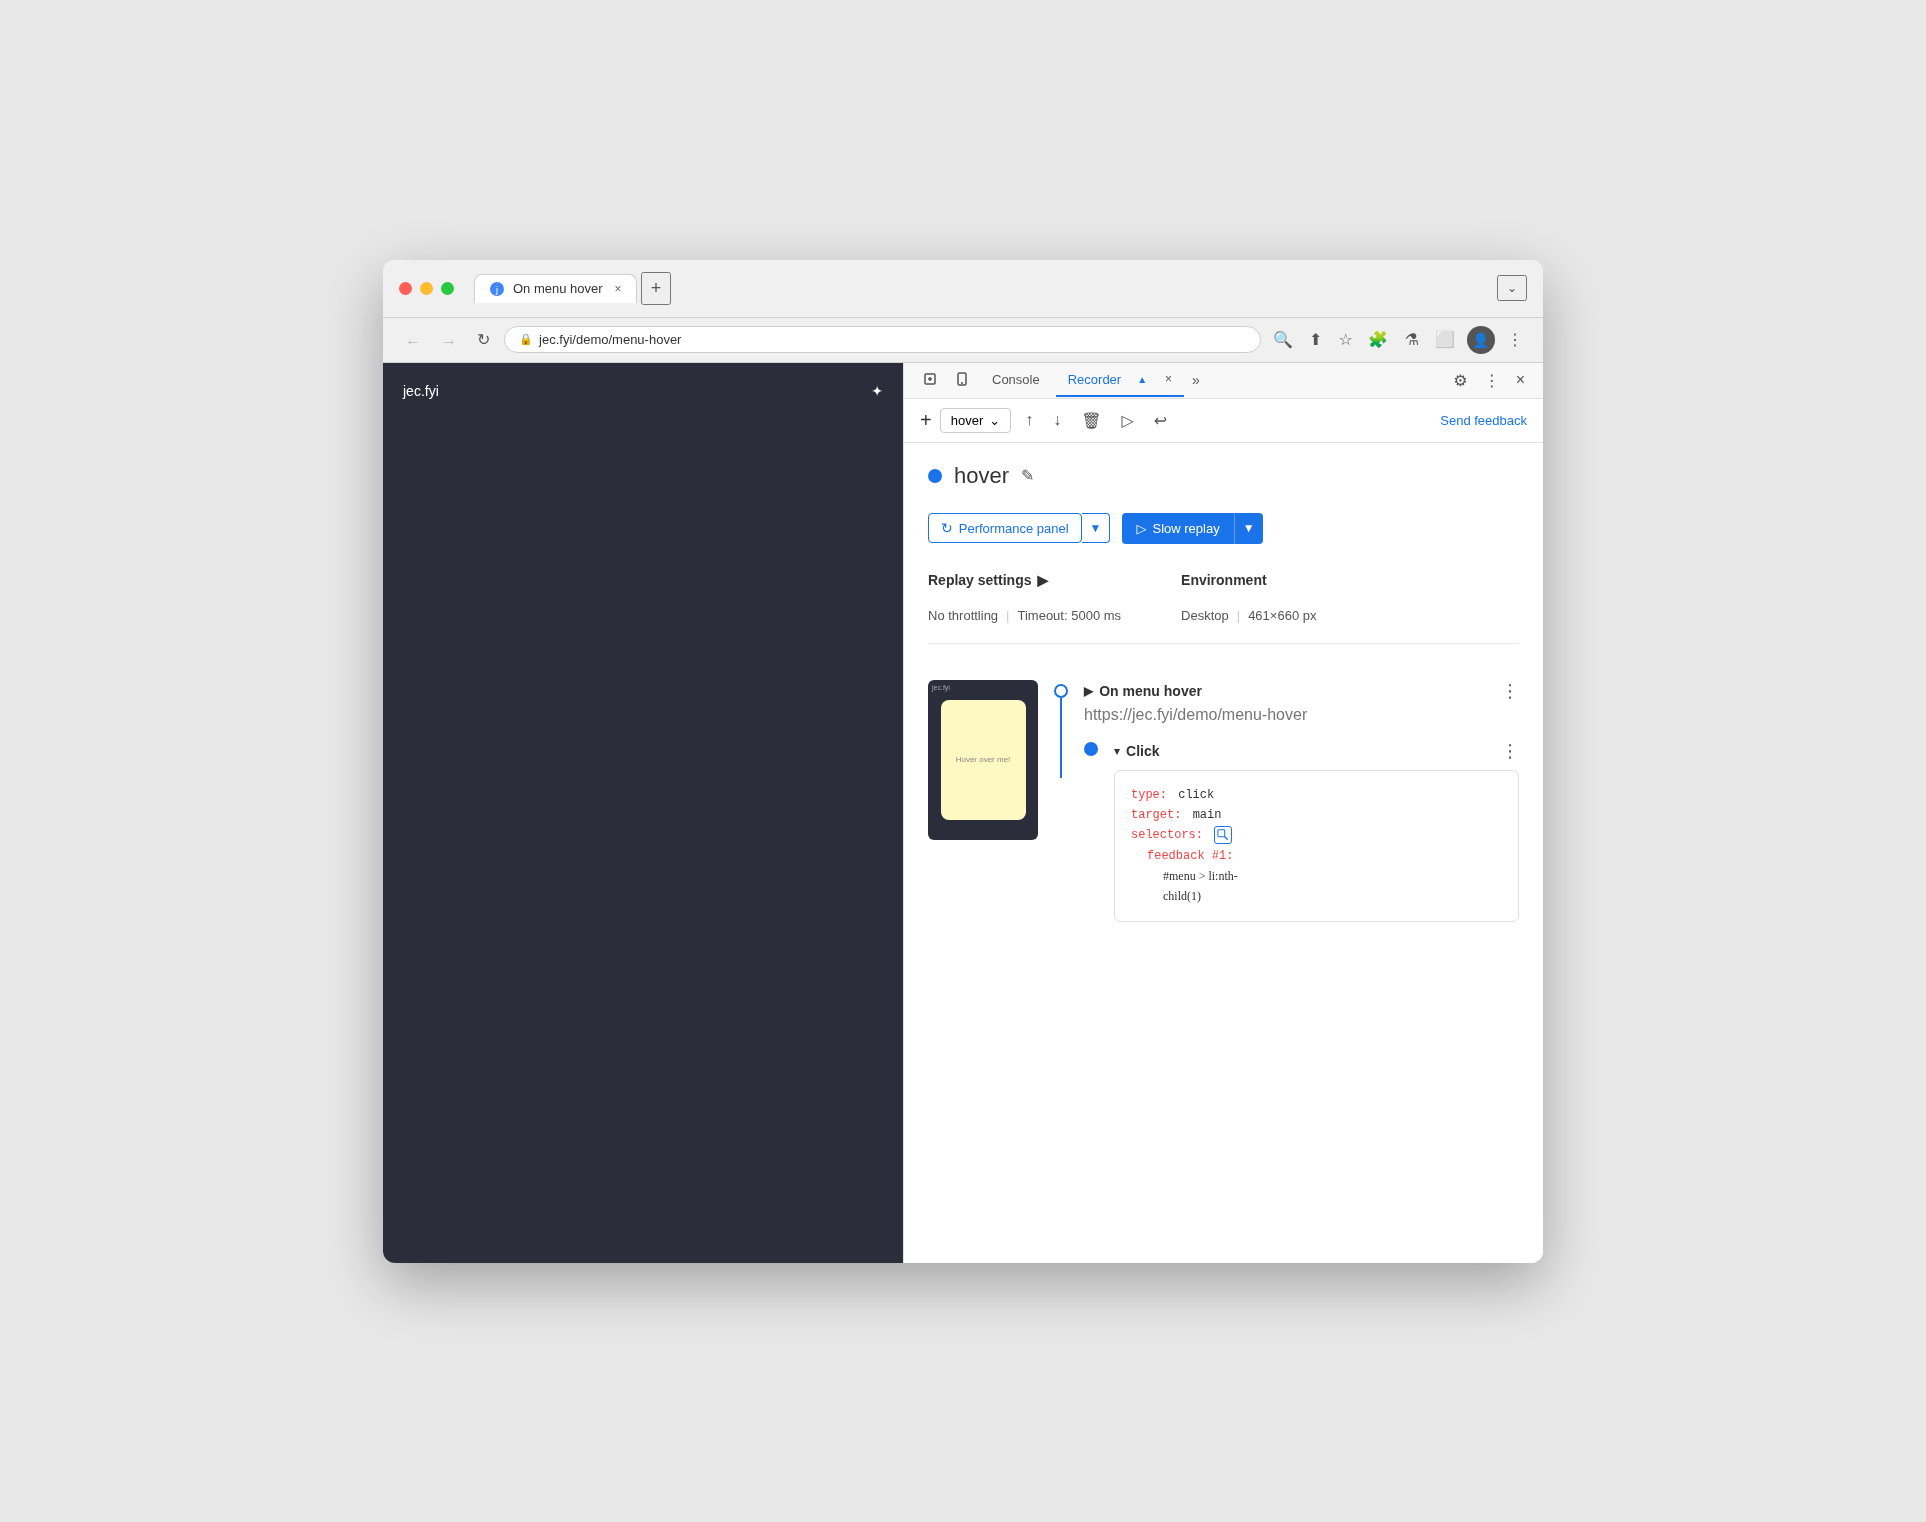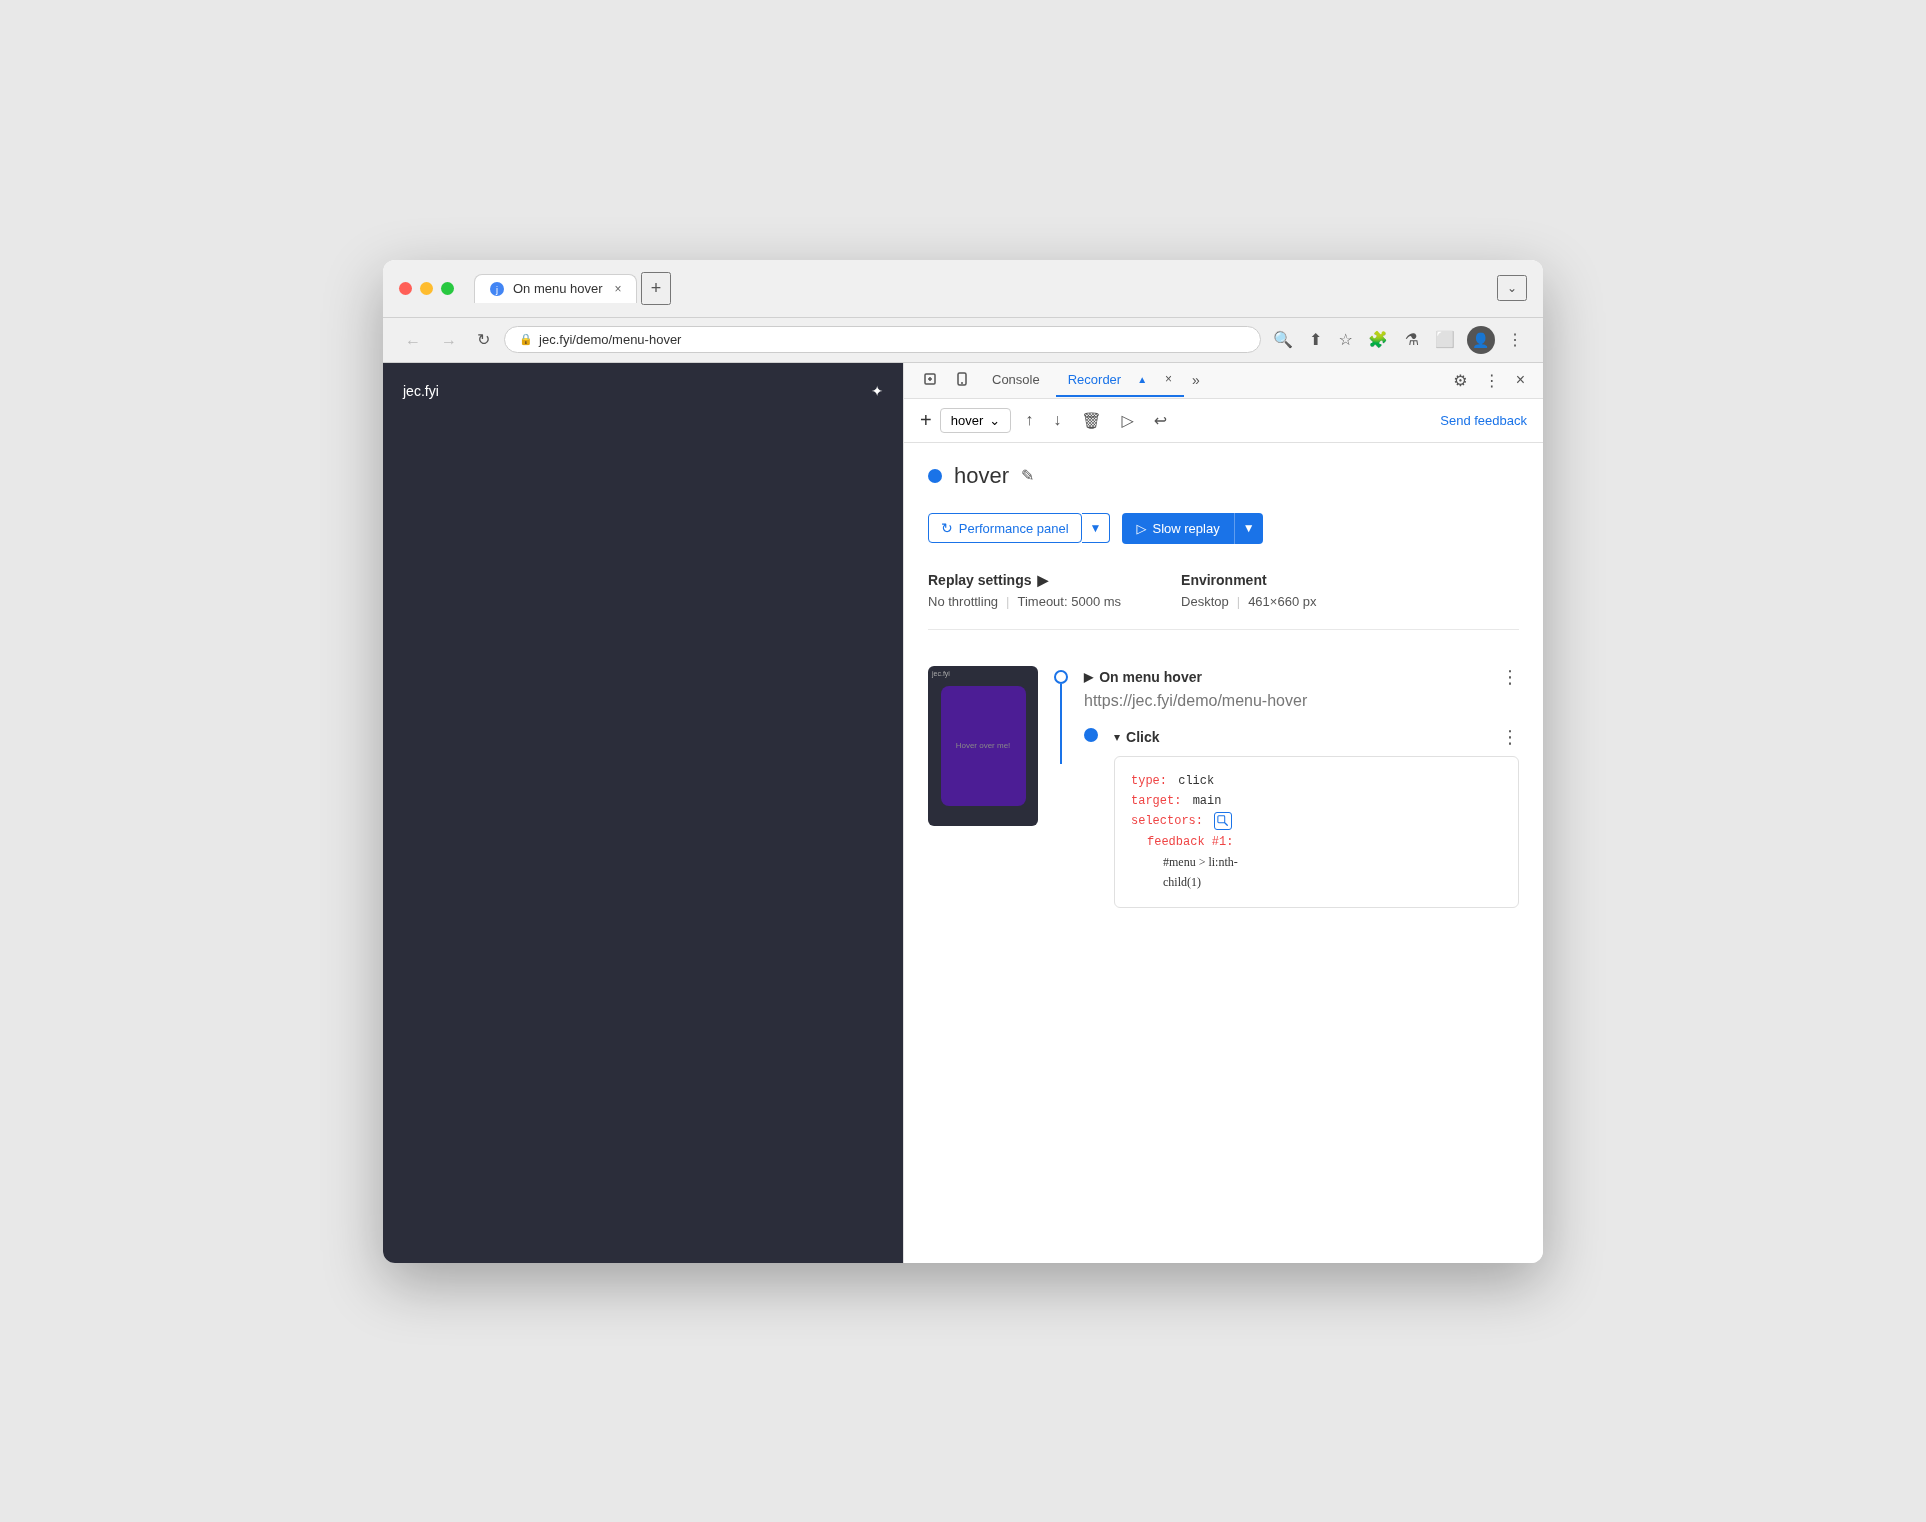--- a/index.html
+++ b/index.html
@@ -377,21 +377,21 @@
     .replay-settings {
       display: flex;
       gap: 60px;
       margin-bottom: 24px;
       padding-bottom: 20px;
       border-bottom: 1px solid #e8e8e8;
     }
     .settings-group {
       display: flex;
       flex-direction: column;
-      gap: 6px;
+      gap: 20px;
     }
     .settings-title {
       display: flex;
       align-items: center;
       gap: 6px;
       font-size: 14px;
       font-weight: 600;
       color: #333;
       cursor: pointer;
     }
@@ -422,21 +422,21 @@
       overflow: hidden;
       flex-shrink: 0;
       display: flex;
       align-items: center;
       justify-content: center;
       position: relative;
     }
     .mini-preview-inner {
       width: 85px;
       height: 120px;
-      background: #4c1d95;
+      background: #fef9c3;
       border-radius: 8px;
       display: flex;
       align-items: center;
       justify-content: center;
       font-size: 9px;
       color: #666;
     }
     .mini-preview-title {
       position: absolute;
       top: 4px;

